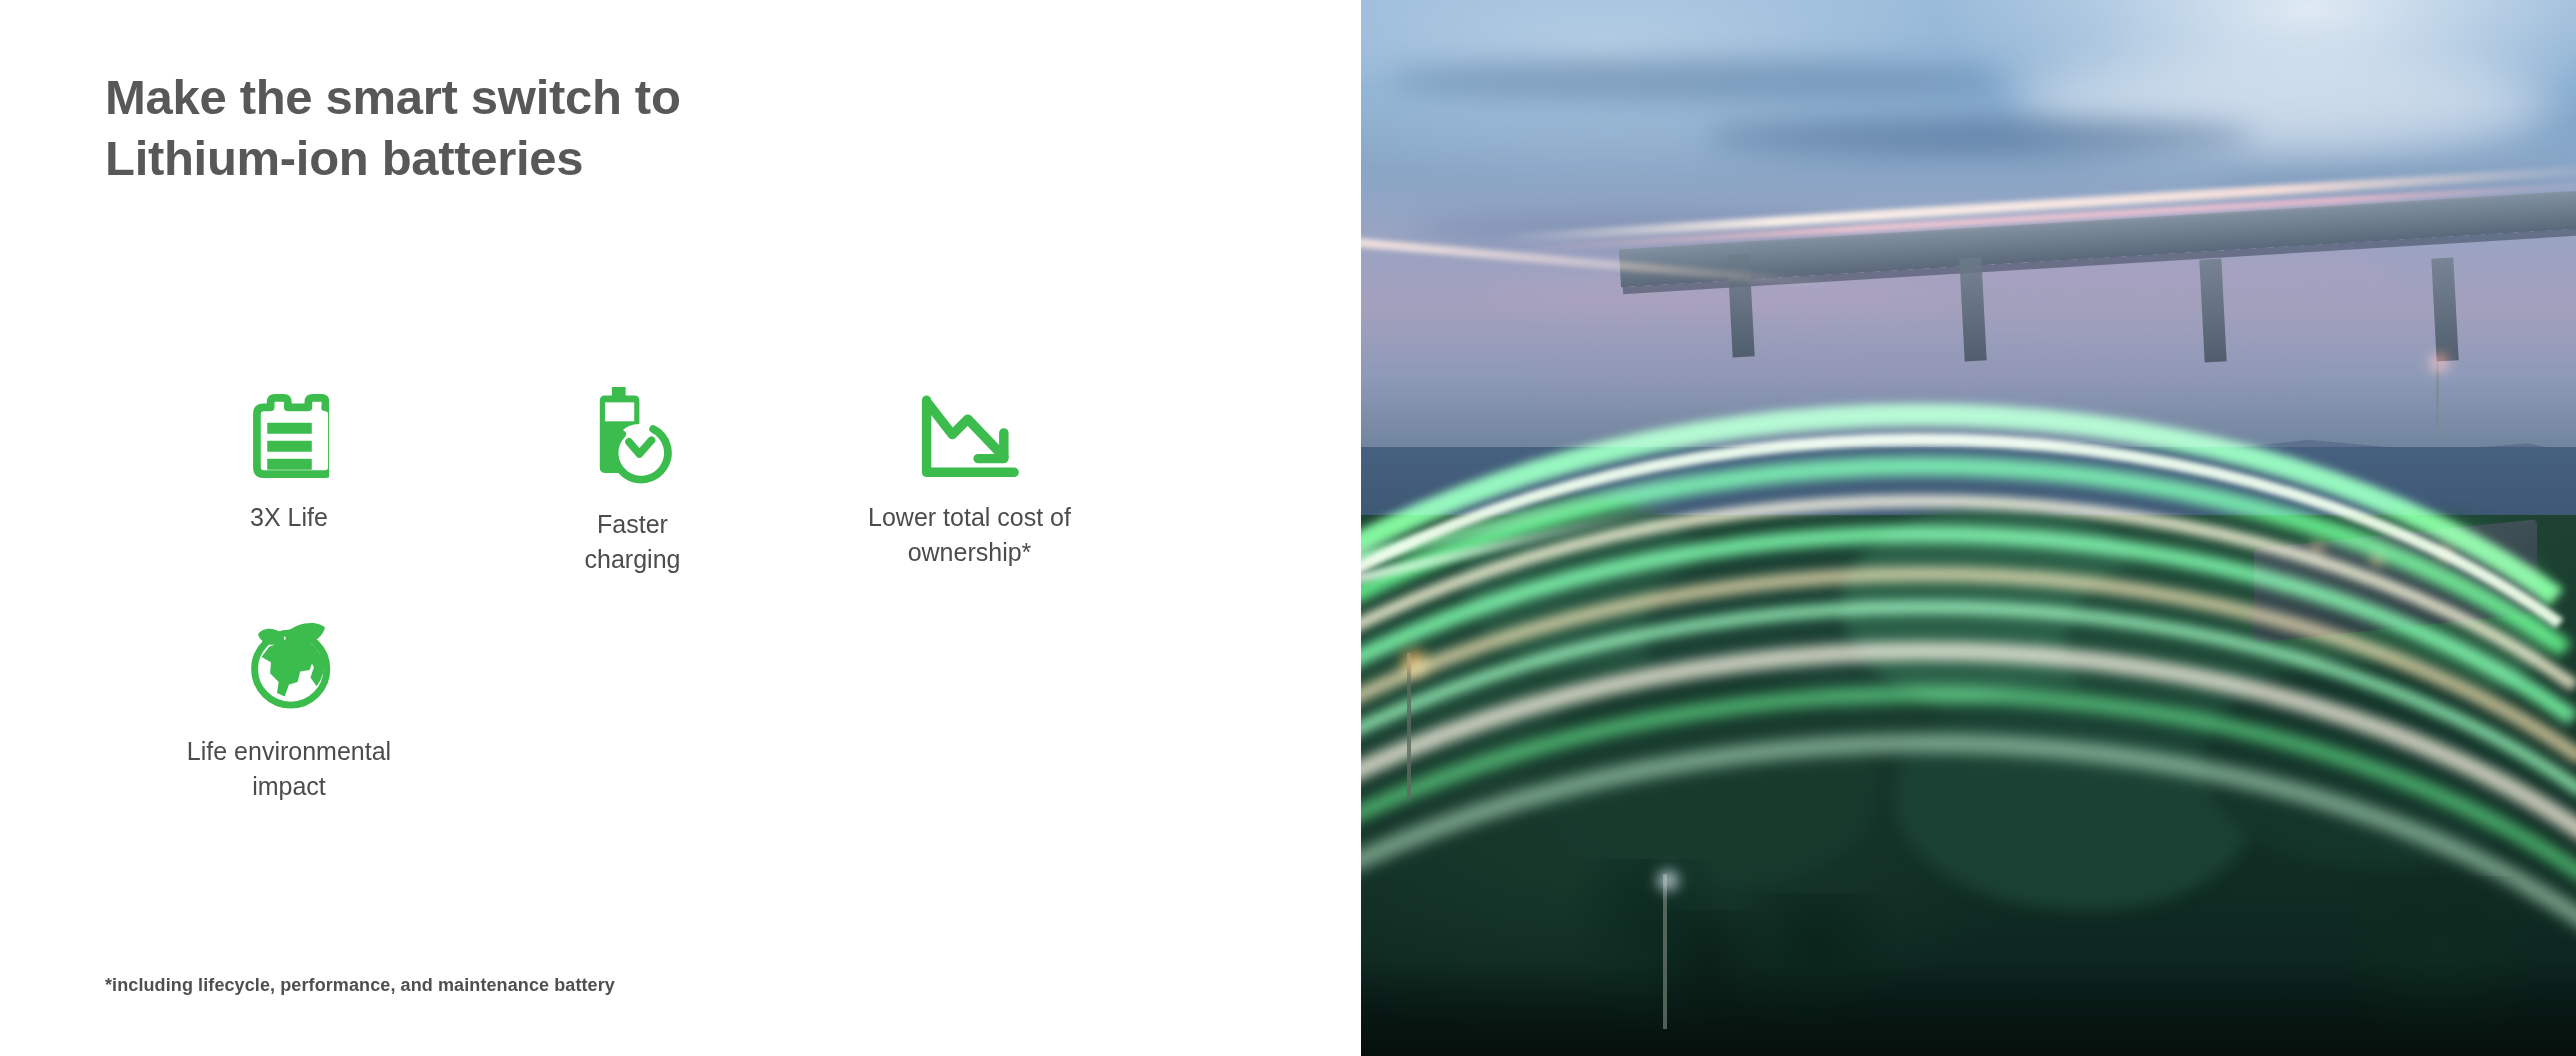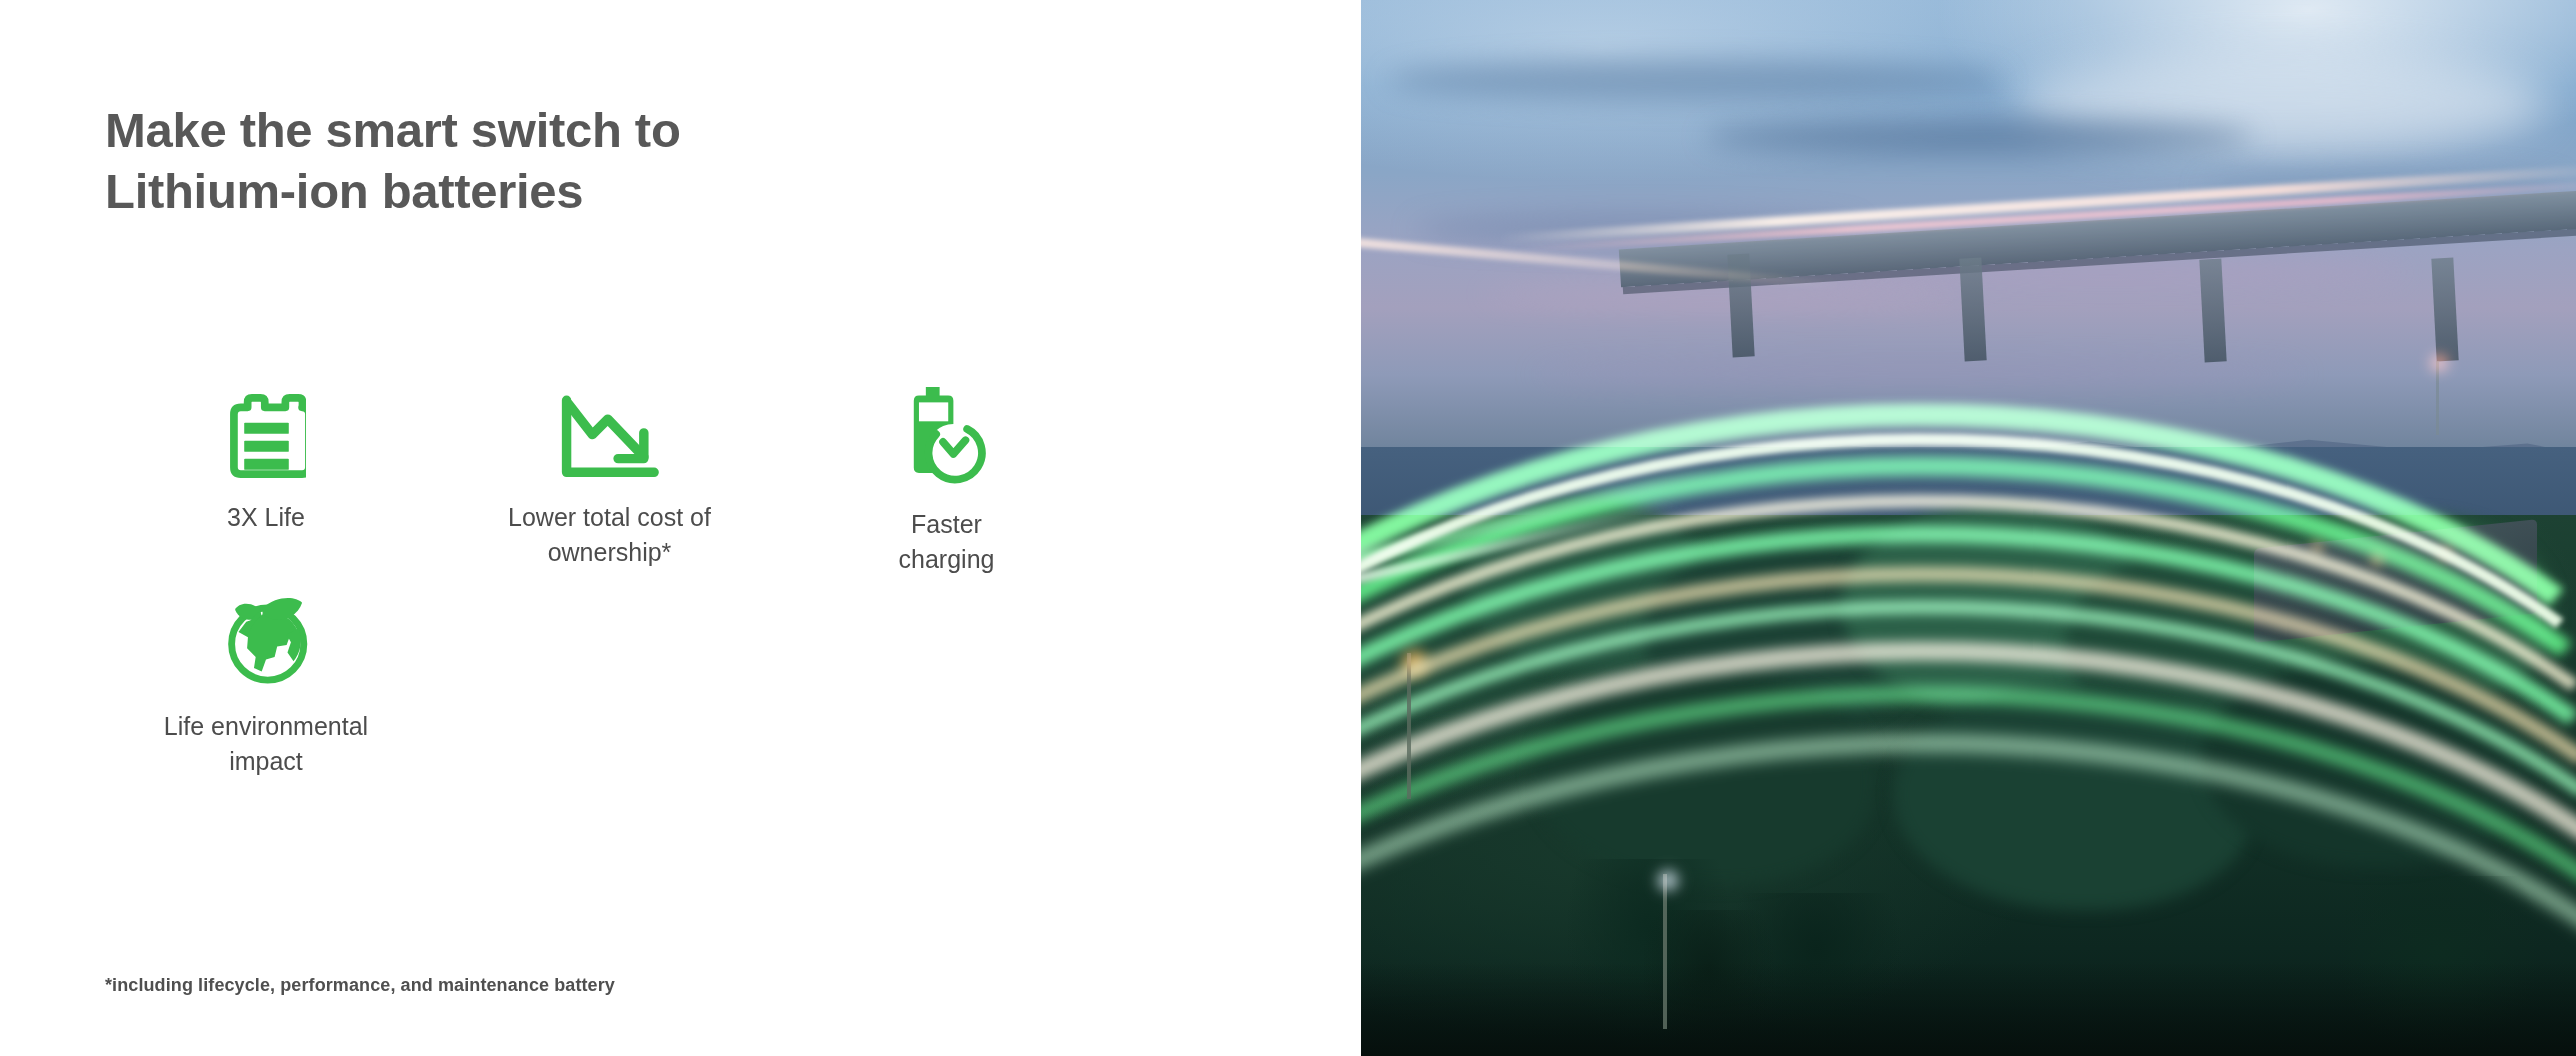--- a/index.html
+++ b/index.html
@@ -14,35 +14,35 @@
   
   .left-panel {
     width:1361px; height:1056px;
     background:#ffffff;
     position:relative;
     flex:0 0 1361px;
   }
   .headline {
     position:absolute; left:105px; top:67px;
     font-size:49px; font-weight:bold; line-height:1.24;
-    color:#585858; letter-spacing:-0.3px; white-space:pre-line;margin-top:33px;
+    color:#585858; letter-spacing:-0.3px; white-space:pre-line;
   }
   .subhead {
     position:absolute; left:105px; top:222px;
     font-size:30px; font-weight:normal; line-height:1.72;
     color:#565656; white-space:pre-line;
   }
 
   .benefit-grid {
-    position:absolute; left:88px; top:378px;
+    position:absolute; left:111px; top:378px;
     width:1116px;
     display:grid;
     grid-template-columns:356px 331px 343px;
     grid-template-rows:auto auto;
-    row-gap:4px;
+    row-gap:29px;
   }
   .benefit {
     display:flex; flex-direction:column; align-items:center;
     padding:0 8.6px;
   }
   .benefit .icon-wrap {
     height:103px; display:flex; align-items:flex-end; justify-content:center;
     margin-bottom:19px;
   }
   .benefit .icon-wrap svg { display:block; }
@@ -166,50 +166,50 @@
               <rect x="20" y="44" width="52" height="13" rx="1"></rect>
               <rect x="20" y="65" width="52" height="13" rx="1"></rect>
               <rect x="20" y="86" width="52" height="13" rx="1"></rect>
             </g>
           </svg>
         </div>
         <div class="blabel">3X Life</div>
       </div>
 
 
+      <div class="benefit row2">
+        <div class="icon-wrap">
+          <svg width="93" height="105" viewBox="0 0 108 122">
+            <g fill="#3CBC4D">
+              <path d="M30 8 h16 v10 h10 q6 0 6 6 v78 q0 6-6 6 H22 q-6 0-6-6 V24 q0-6 6-6 h8 Z"></path>
+              <rect x="22" y="26" width="34" height="22" fill="#ffffff"></rect>
+            </g>
+            <circle cx="62" cy="82" r="31" fill="#ffffff"></circle>
+            <g fill="none" stroke="#3CBC4D" stroke-width="9" stroke-linecap="round">
+              <path d="M78 57 a31 31 0 1 1 -36 6"></path>
+            </g>
+            <path d="M50 72 L62 86 L76 70" fill="none" stroke="#3CBC4D" stroke-width="9" stroke-linecap="round" stroke-linejoin="round"></path>
+          </svg>
+        </div>
+        <div class="blabel">Faster
+charging</div>
+      </div>
+
       <div class="benefit">
         <div class="icon-wrap">
           <svg width="103" height="86" viewBox="0 0 120 100">
             <g fill="none" stroke="#3CBC4D" stroke-width="11" stroke-linecap="round" stroke-linejoin="round">
               <path d="M10 6 V90 H112"></path>
               <path d="M12 10 L40 46 L58 28 L100 72"></path>
               <path d="M100 44 L100 74 L70 74"></path>
             </g>
           </svg>
         </div>
         <div class="blabel">Lower total cost of
 ownership*</div>
-      </div>
-
-      <div class="benefit row2">
-        <div class="icon-wrap">
-          <svg width="93" height="105" viewBox="0 0 108 122">
-            <g fill="#3CBC4D">
-              <path d="M30 8 h16 v10 h10 q6 0 6 6 v78 q0 6-6 6 H22 q-6 0-6-6 V24 q0-6 6-6 h8 Z"></path>
-              <rect x="22" y="26" width="34" height="22" fill="#ffffff"></rect>
-            </g>
-            <circle cx="62" cy="82" r="31" fill="#ffffff"></circle>
-            <g fill="none" stroke="#3CBC4D" stroke-width="9" stroke-linecap="round">
-              <path d="M78 57 a31 31 0 1 1 -36 6"></path>
-            </g>
-            <path d="M50 72 L62 86 L76 70" fill="none" stroke="#3CBC4D" stroke-width="9" stroke-linecap="round" stroke-linejoin="round"></path>
-          </svg>
-        </div>
-        <div class="blabel">Faster
-charging</div>
       </div>
 
 
       <div class="benefit row2">
         <div class="icon-wrap">
           <svg width="100" height="98" viewBox="0 0 116 114">
             <circle cx="60" cy="64" r="42" fill="none" stroke="#3CBC4D" stroke-width="8"></circle>
             <path d="M60 26 a38 38 0 0 1 35 23 l-9 5 -4 11 -11 2 -3 12 -10 3 -5 14 -9 -4 2 -13 -10 -10 1 -13 -11 -6 9 -12 12 -4 Z" fill="#3CBC4D"></path>
             <path d="M96 46 a38 38 0 0 1 -6 38 l-7 -10 4 -12 -5 -9 8 -4 Z" fill="#3CBC4D"></path>
             <path d="M54 22 C70 8 92 8 100 16 C92 38 68 40 54 30 Z" fill="#3CBC4D"></path>

